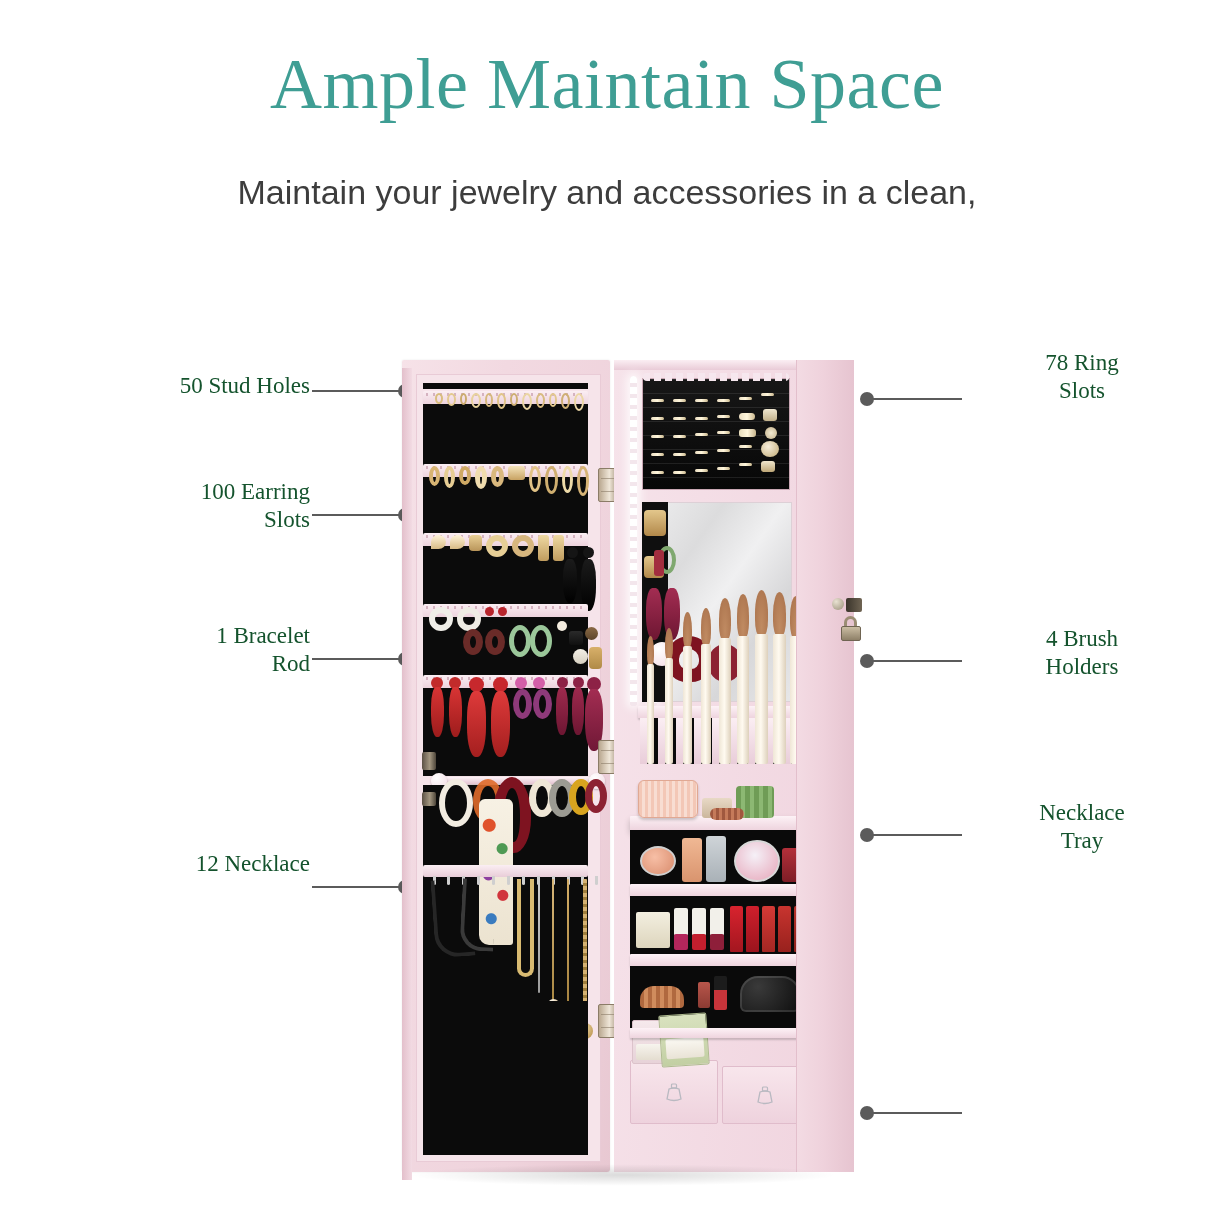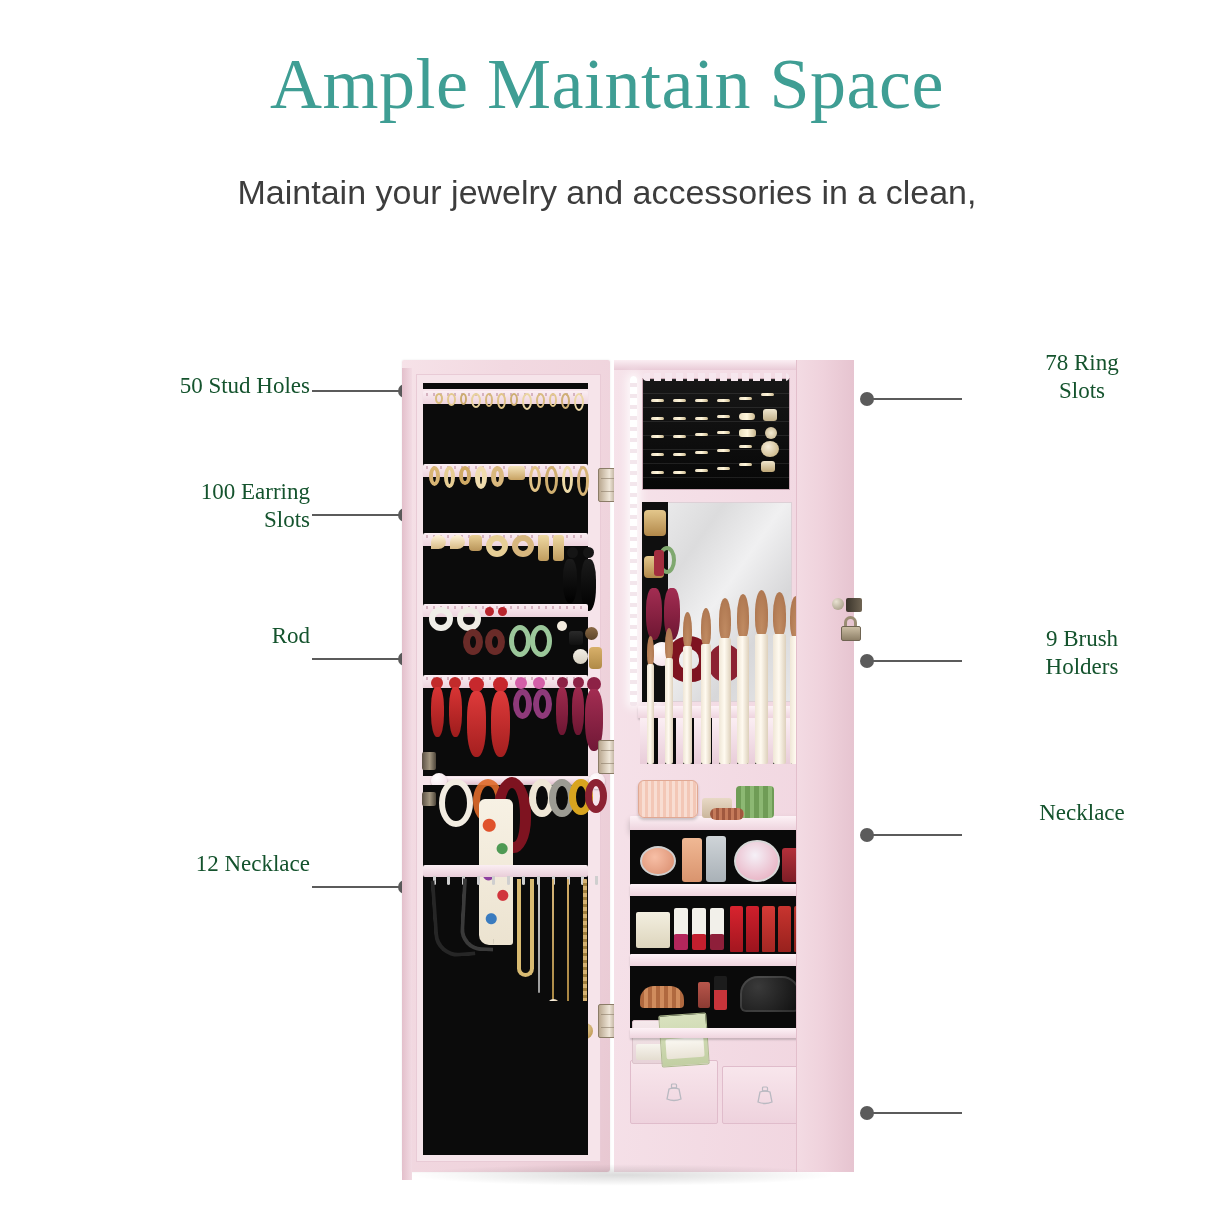--- a/index.html
+++ b/index.html
@@ -197,20 +197,21 @@
   <div class="leader-dot" style="left:398px; top:384px;"></div>
 
   <div class="callout left" style="left:40px; top:478px; width:270px;">
     <div>100 Earring</div>
     <div>Slots</div>
   </div>
   <div class="leader" style="left:312px; top:514px; width:92px;"></div>
   <div class="leader-dot" style="left:398px; top:508px;"></div>
 
   <div class="callout left" style="left:40px; top:622px; width:270px;">
+    <div>1 Bracelet</div>
     <div>Rod</div>
   </div>
   <div class="leader" style="left:312px; top:658px; width:92px;"></div>
   <div class="leader-dot" style="left:398px; top:652px;"></div>
 
   <div class="callout left" style="left:40px; top:850px; width:270px;">
     <div>12 Necklace</div>
   </div>
   <div class="leader" style="left:312px; top:886px; width:92px;"></div>
   <div class="leader-dot" style="left:398px; top:880px;"></div>
@@ -218,28 +219,29 @@
   <div class="leader-dot" style="left:860px; top:392px;"></div>
   <div class="leader" style="left:870px; top:398px; width:92px;"></div>
   <div class="callout right" style="left:972px; top:349px; width:220px; text-align:center;">
     <div>78 Ring</div>
     <div>Slots</div>
   </div>
 
   <div class="leader-dot" style="left:860px; top:654px;"></div>
   <div class="leader" style="left:870px; top:660px; width:92px;"></div>
   <div class="callout right" style="left:972px; top:625px; width:220px; text-align:center;">
-    <div>9 Brush</div>
+    <div>4 Brush</div>
     <div>Holders</div>
   </div>
 
   <div class="leader-dot" style="left:860px; top:828px;"></div>
   <div class="leader" style="left:870px; top:834px; width:92px;"></div>
   <div class="callout right" style="left:972px; top:799px; width:220px; text-align:center;">
     <div>Necklace</div>
+    <div>Tray</div>
   </div>
 
   <div class="leader-dot" style="left:860px; top:1106px;"></div>
   <div class="leader" style="left:870px; top:1112px; width:92px;"></div>
 
   <div class="product">
 
     <div class="door">
       <div class="door-outeredge"></div>
       <div class="door-inner">

